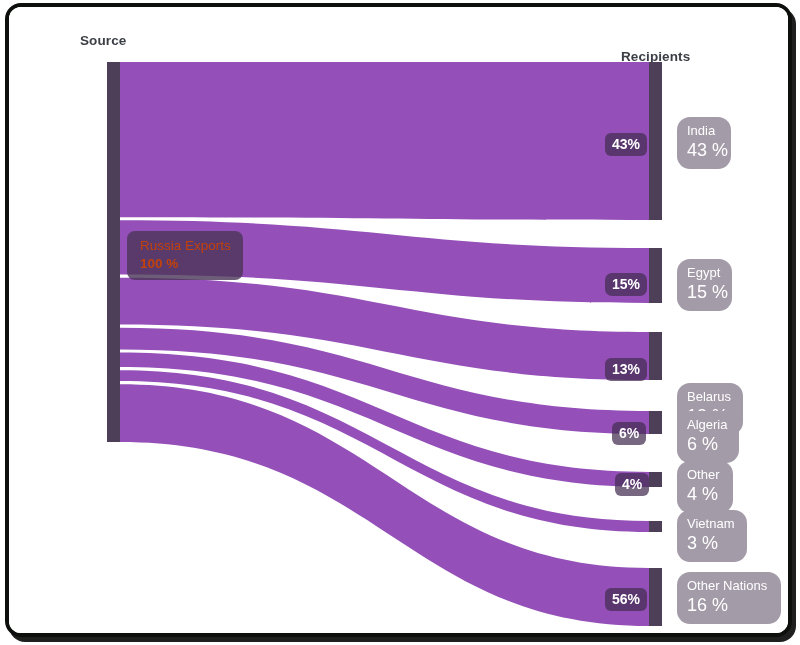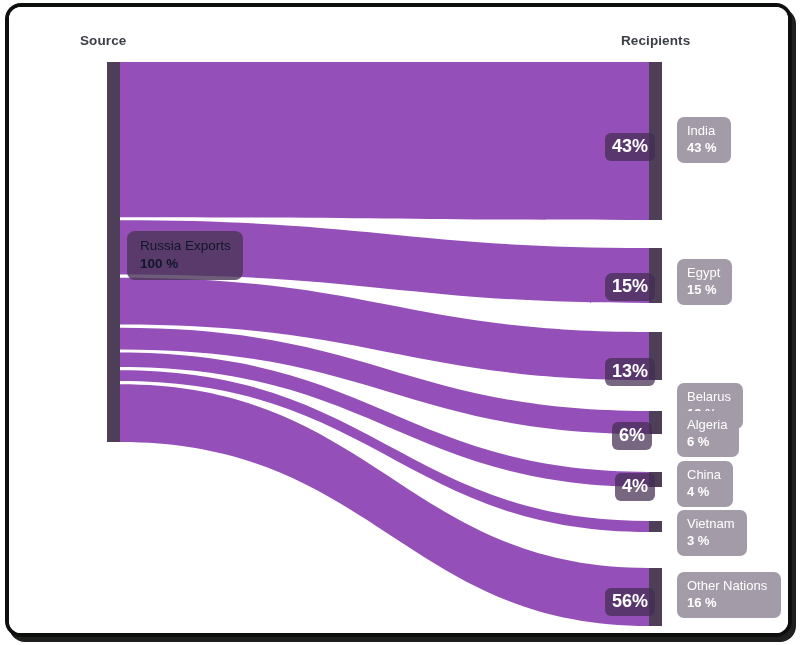--- a/index.html
+++ b/index.html
@@ -37,82 +37,82 @@
   
   .axis-title {
     position: absolute;
     font-size: 13.5px;
     font-weight: bold;
     color: #3b3f45;
     letter-spacing: .1px;
     white-space: nowrap;
   }
   #source-title  { left: 71px; top: 26px; }
-  #recipients-title { left: 612px; top: 26px; }
+  #recipients-title { left: 612px; top: 42px; }
 
   
   #sankey-svg {
     position: absolute;
     left: 0;
     top: 0;
     width: 787px;
     height: 634px;
     display: block;
   }
   .sankey-link { fill: #9450b8; }
   .sankey-node { fill: #4e3f58; }
 
   
   .node-label {
     position: absolute;
     box-sizing: border-box;
     background: #a39ba8;
-    border-radius: 7px;
+    border-radius: 13px;
     padding: 6px 2px 7px 10px;
     color: #ffffff;
     line-height: 1.22;
     white-space: nowrap;
     pointer-events: none;
   }
   .node-label .nl-name {
     display: block;
     font-size: 13px;
     font-weight: normal;
   }
   .node-label .nl-value {
     display: block;
-    font-size: 13px;
-    font-weight: bold;
+    font-size: 18px;
+    font-weight: normal;
     margin-top: 1px;
   }
 
   
   #source-label {
     position: absolute;
     box-sizing: border-box;
     background: rgba(74, 53, 88, 0.80);
     border-radius: 8px;
     padding: 7px 12px 8px 13px;
-    color: #0f172a;
+    color: #c2410c;
     line-height: 1.24;
     white-space: nowrap;
     pointer-events: none;
   }
   #source-label .nl-name  { display:block; font-size: 13.5px; font-weight: normal; }
   #source-label .nl-value { display:block; font-size: 13.5px; font-weight: bold; margin-top: 1px; }
 
   
   .pct-badge {
     position: absolute;
     box-sizing: border-box;
     background: rgba(66, 45, 80, 0.72);
     border-radius: 6px;
     padding: 3px 7px 4px 7px;
     color: #ffffff;
-    font-size: 18px;
+    font-size: 14px;
     font-weight: bold;
     white-space: nowrap;
     pointer-events: none;
   }
 </style>
 </head>
 <body>
 
 <div id="chart-frame">
   <div id="chart-inner">
@@ -159,21 +159,21 @@
         </div>
         <div class="node-label" style="left: 668px; top: 334px; min-width: 66px; margin-top: 42px;">
           <span class="nl-name">Belarus</span>
           <span class="nl-value">13 %</span>
         </div>
         <div class="node-label" style="left: 668px; top: 404px; min-width: 62px;">
           <span class="nl-name">Algeria</span>
           <span class="nl-value">6 %</span>
         </div>
         <div class="node-label" style="left: 668px; top: 454px; min-width: 56px;">
-          <span class="nl-name">China</span>
+          <span class="nl-name">Other</span>
           <span class="nl-value">4 %</span>
         </div>
         <div class="node-label" style="left: 668px; top: 503px; min-width: 70px;">
           <span class="nl-name">Vietnam</span>
           <span class="nl-value">3 %</span>
         </div>
         <div class="node-label" style="left: 668px; top: 565px; min-width: 104px;">
           <span class="nl-name">Other Nations</span>
           <span class="nl-value">16 %</span>
         </div>

